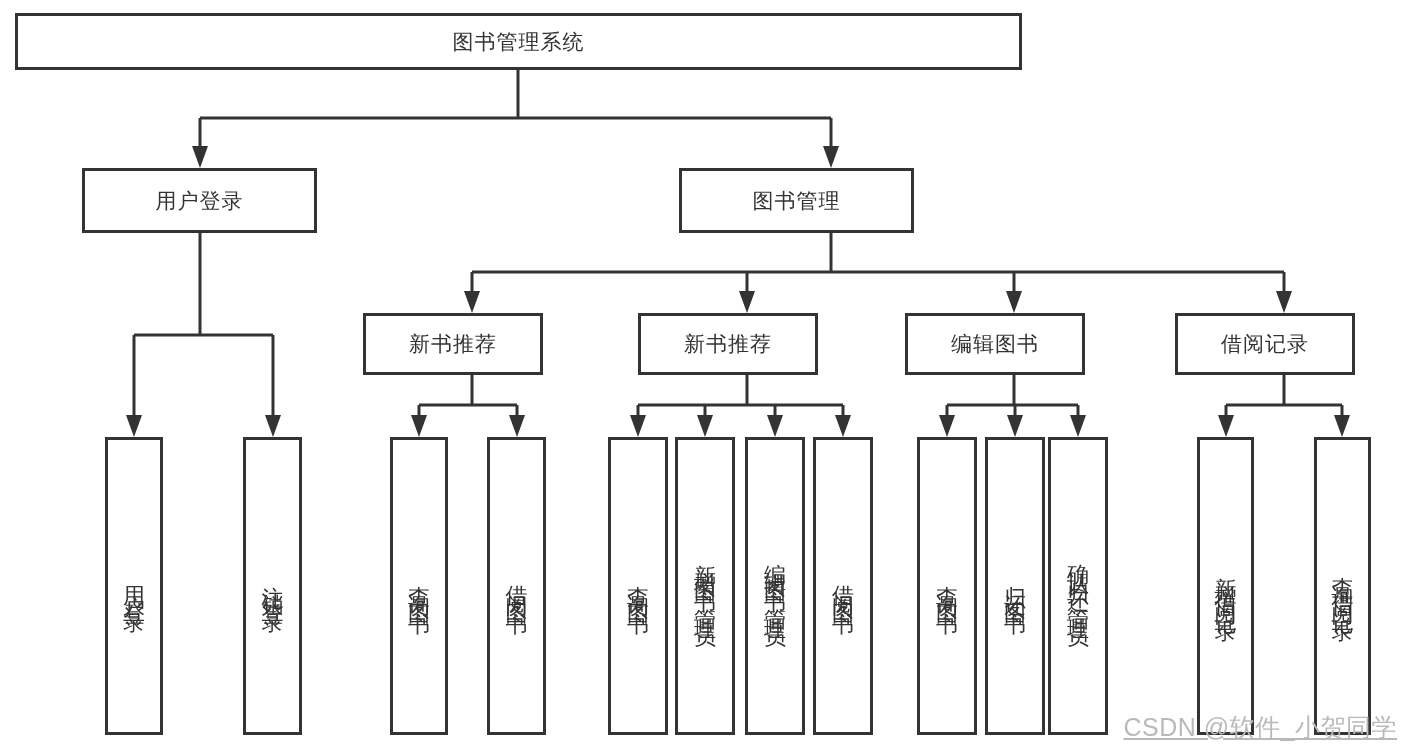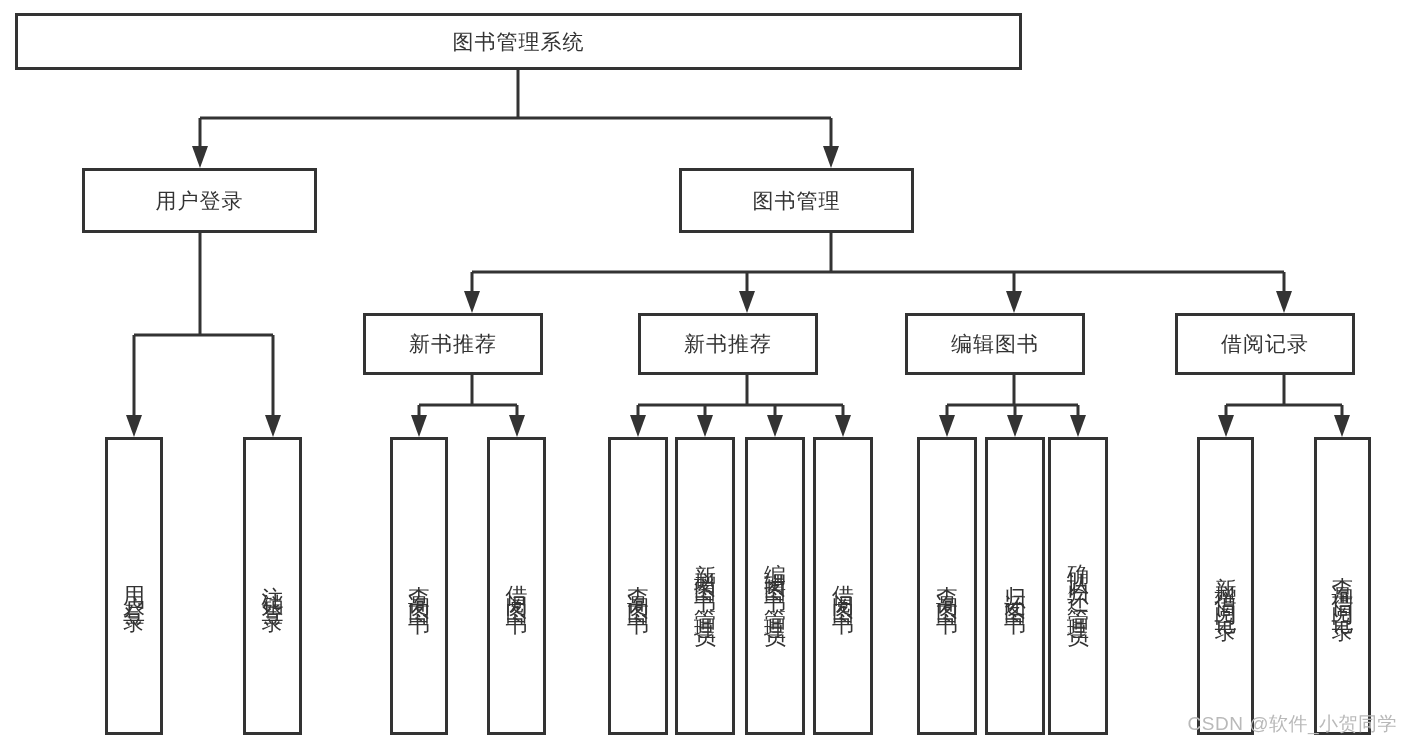--- a/index.html
+++ b/index.html
@@ -41,24 +41,25 @@
     font-size: 22px;
     line-height: 1;
     letter-spacing: 9px;
     white-space: nowrap;
   }
   .watermark {
     position: absolute;
     top: 711px;
     right: 8px;
     z-index: 3;
-    font-size: 19px;
+    font-size: 25px;
     color: #b9b9b9;
     letter-spacing: 0.5px;
     white-space: nowrap;
+    text-decoration: underline;
   }
 </style>
 </head>
 <body>
 
 <div class="stage">
 
   <svg class="connectors" viewBox="0 0 1405 747" xmlns="http://www.w3.org/2000/svg">
     <g stroke="#333333" stroke-width="3" fill="none">
 

